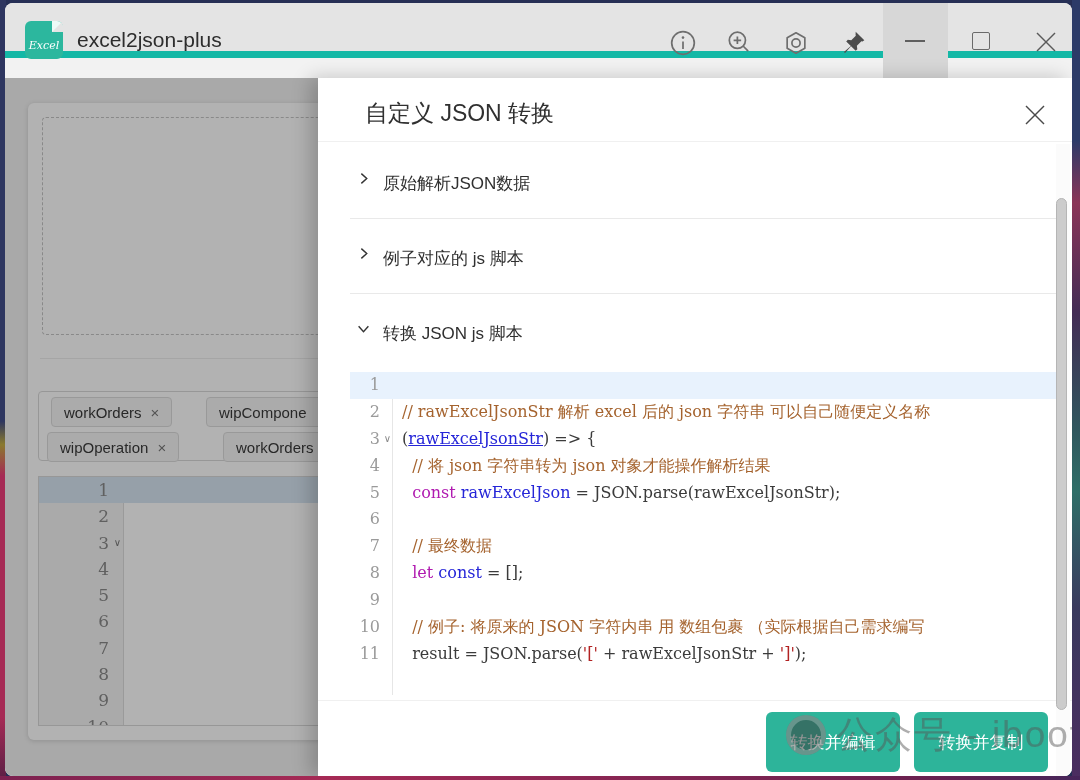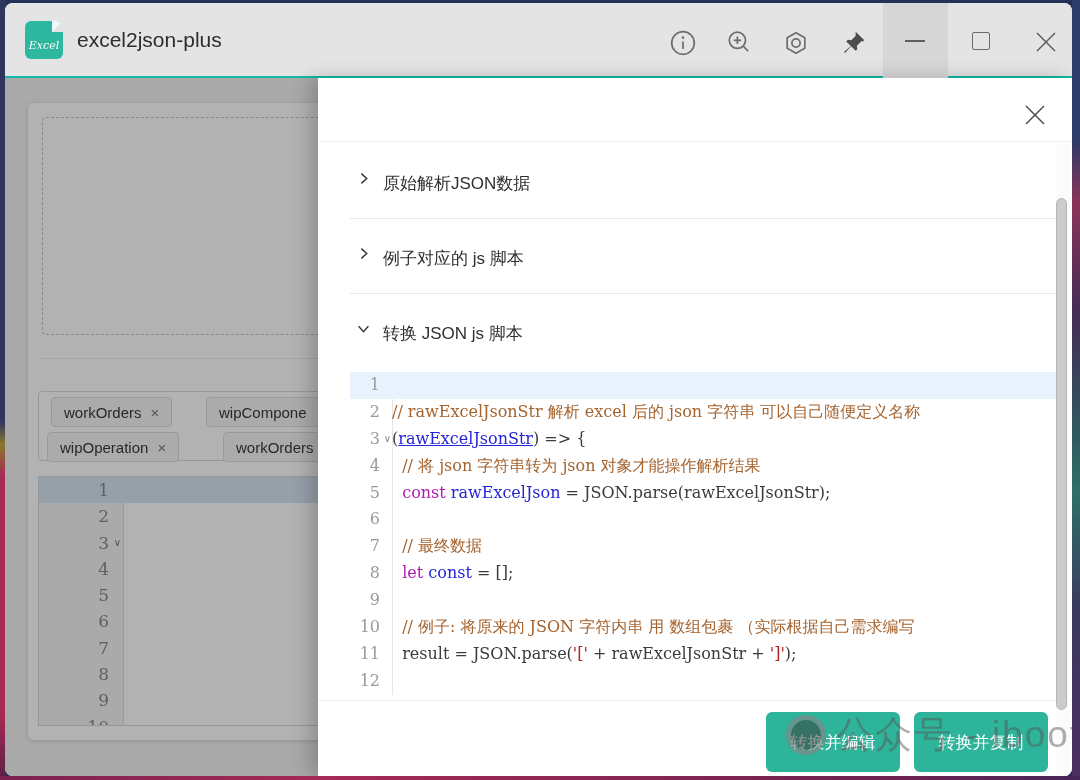--- a/index.html
+++ b/index.html
@@ -11,21 +11,21 @@
               background:linear-gradient(#2e3660 0%,#2e3660 54%,#8a7a2e 57%,#a62a55 61%,#a62a55 92%,#5a1f45 100%); }
   .wp-right { position:absolute; right:0; top:0; width:8px; height:100%;
               background:linear-gradient(#2c3b68 0%,#2c3b68 18%,#8b3558 26%,#432c55 40%,#30575e 55%,#2f6f68 63%,#3a3a5e 78%,#4b2d60 100%); }
   .wp-bottom{ position:absolute; left:0; bottom:0; width:100%; height:4px;
               background:linear-gradient(90deg,#7c2150,#a62a55 30%,#6a2150 85%,#46265a); }
 
   .window { position:absolute; left:5px; top:3px; width:1067px; height:773px;
             border-radius:8px; overflow:hidden; background:#f2f2f2; z-index:1; }
 
   
-  .titlebar { position:relative; height:75px; background:#e4e4e4; border-bottom:2px solid #14b8a6; }
+  .titlebar { position:relative; height:55px; background:#e4e4e4; border-bottom:7px solid #14b8a6; }
   .app-icon { position:absolute; left:20px; top:18px; width:38px; height:38px; background:#2cb79e;
               border-radius:6px; overflow:hidden; }
   .app-icon .ear { position:absolute; top:0; right:0; width:0; height:0;
               border-bottom:11px solid rgba(255,255,255,.92); border-right:11px solid #e4e4e4; transform:rotate(90deg); }
   .app-icon .txt { position:absolute; left:0; right:0; bottom:7px; text-align:center; color:#fff;
               font:italic 11px "DejaVu Serif",serif; }
   .app-title { position:absolute; left:72px; top:25px; font-size:21px; color:#2d2d2d; }
   .tb-ic { position:absolute; top:26px; width:28px; height:28px; cursor:pointer; }
   .tb-ic svg { width:100%; height:100%; }
   .min-patch { position:absolute; left:878px; top:0; width:65px; height:75px; background:#d7d7d7; cursor:pointer; }
@@ -71,21 +71,21 @@
   .sec .lbl { font-size:17px; color:#303030; }
   .s-div { position:absolute; left:32px; width:706px; height:1px; background:#e9e9e9; }
 
   .code { position:absolute; left:32px; top:294px; width:708px; height:323px; overflow:hidden; background:#fff; }
   .code-sep { position:absolute; left:42px; top:0; bottom:0; width:1px; background:#e6e6e6; }
   .crow { position:relative; height:26.9px; display:flex; font:16px "DejaVu Serif",serif; }
   .crow.active { background:var(--active-line); }
   .crow .gut { position:relative; width:42px; flex:none; text-align:right; padding-right:12px;
                color:#9a9a9a; line-height:26.9px; font-size:16px; }
   .crow .fold { position:absolute; right:1px; top:0; font-size:10px; color:#888; line-height:26.9px; }
-  .crow .ccontent { flex:1; white-space:pre; line-height:26.9px; color:#3b3b3b; overflow:hidden; }
+  .crow .ccontent { flex:1; white-space:pre; line-height:26.9px; padding-left:10px; color:#3b3b3b; overflow:hidden; }
   .tk-cm { color:var(--c-comment); }
   .tk-kw { color:var(--c-keyword); }
   .tk-vr { color:var(--c-variable); }
   .tk-vru{ color:var(--c-variable); text-decoration:underline; }
   .tk-st { color:var(--c-string); }
   .tk-pl { color:#3b3b3b; }
 
   .m-fdiv { position:absolute; left:0; top:622px; width:100%; height:1px; background:#f0f0f0; }
   .btn { position:absolute; top:634px; width:134px; height:60px; background:var(--accent); color:#fff;
          font-size:17px; border:none; border-radius:6px; cursor:pointer; }
@@ -213,20 +213,21 @@
             <div class="bgrow">
               <span class="gut">10</span>
             </div>
           </div>
       </div>
     </div>
     <div class="overlay" style="left:0;top:0"></div>
   </div>
 
   <div class="modal">
+    <div class="m-title">自定义 JSON 转换</div>
     <div class="m-close">
       <svg viewBox="0 0 26 26" stroke="#4a4a4a" stroke-width="1.4">
         <line x1="4" y1="4" x2="22" y2="22"></line>
           <line x1="22" y1="4" x2="4" y2="22"></line>
       </svg>
     </div>
     <div class="m-hdiv"></div>
 
     <div class="sec" style="top:94px">
       <svg width="13" height="13" viewBox="0 0 12 12" fill="none" stroke="#333" stroke-width="1.3">
@@ -291,24 +292,20 @@
             <span class="ccontent"></span>
           </div>
           <div class="crow">
             <span class="gut">10</span>
             <span class="ccontent"><span class="tk-cm">  // 例子: 将原来的 JSON 字符内串 用 数组包裹 （实际根据自己需求编写</span></span>
           </div>
           <div class="crow">
             <span class="gut">11</span>
             <span class="ccontent"><span class="tk-pl">  result = JSON.parse(</span><span class="tk-st">'['</span><span class="tk-pl"> + rawExcelJsonStr + </span><span class="tk-st">']'</span><span class="tk-pl">);</span></span>
           </div>
-          <div class="crow">
-            <span class="gut">12</span>
-            <span class="ccontent"></span>
-          </div>
         </div>
     </div>
 
     <div class="m-fdiv"></div>
     <button class="btn btn1">转换并编辑</button>
     <button class="btn btn2">转换并复制</button>
 
     <div class="watermark">
       <span class="wm-circle"></span>
       <span class="wm-text">公众号 - iboot</span>

